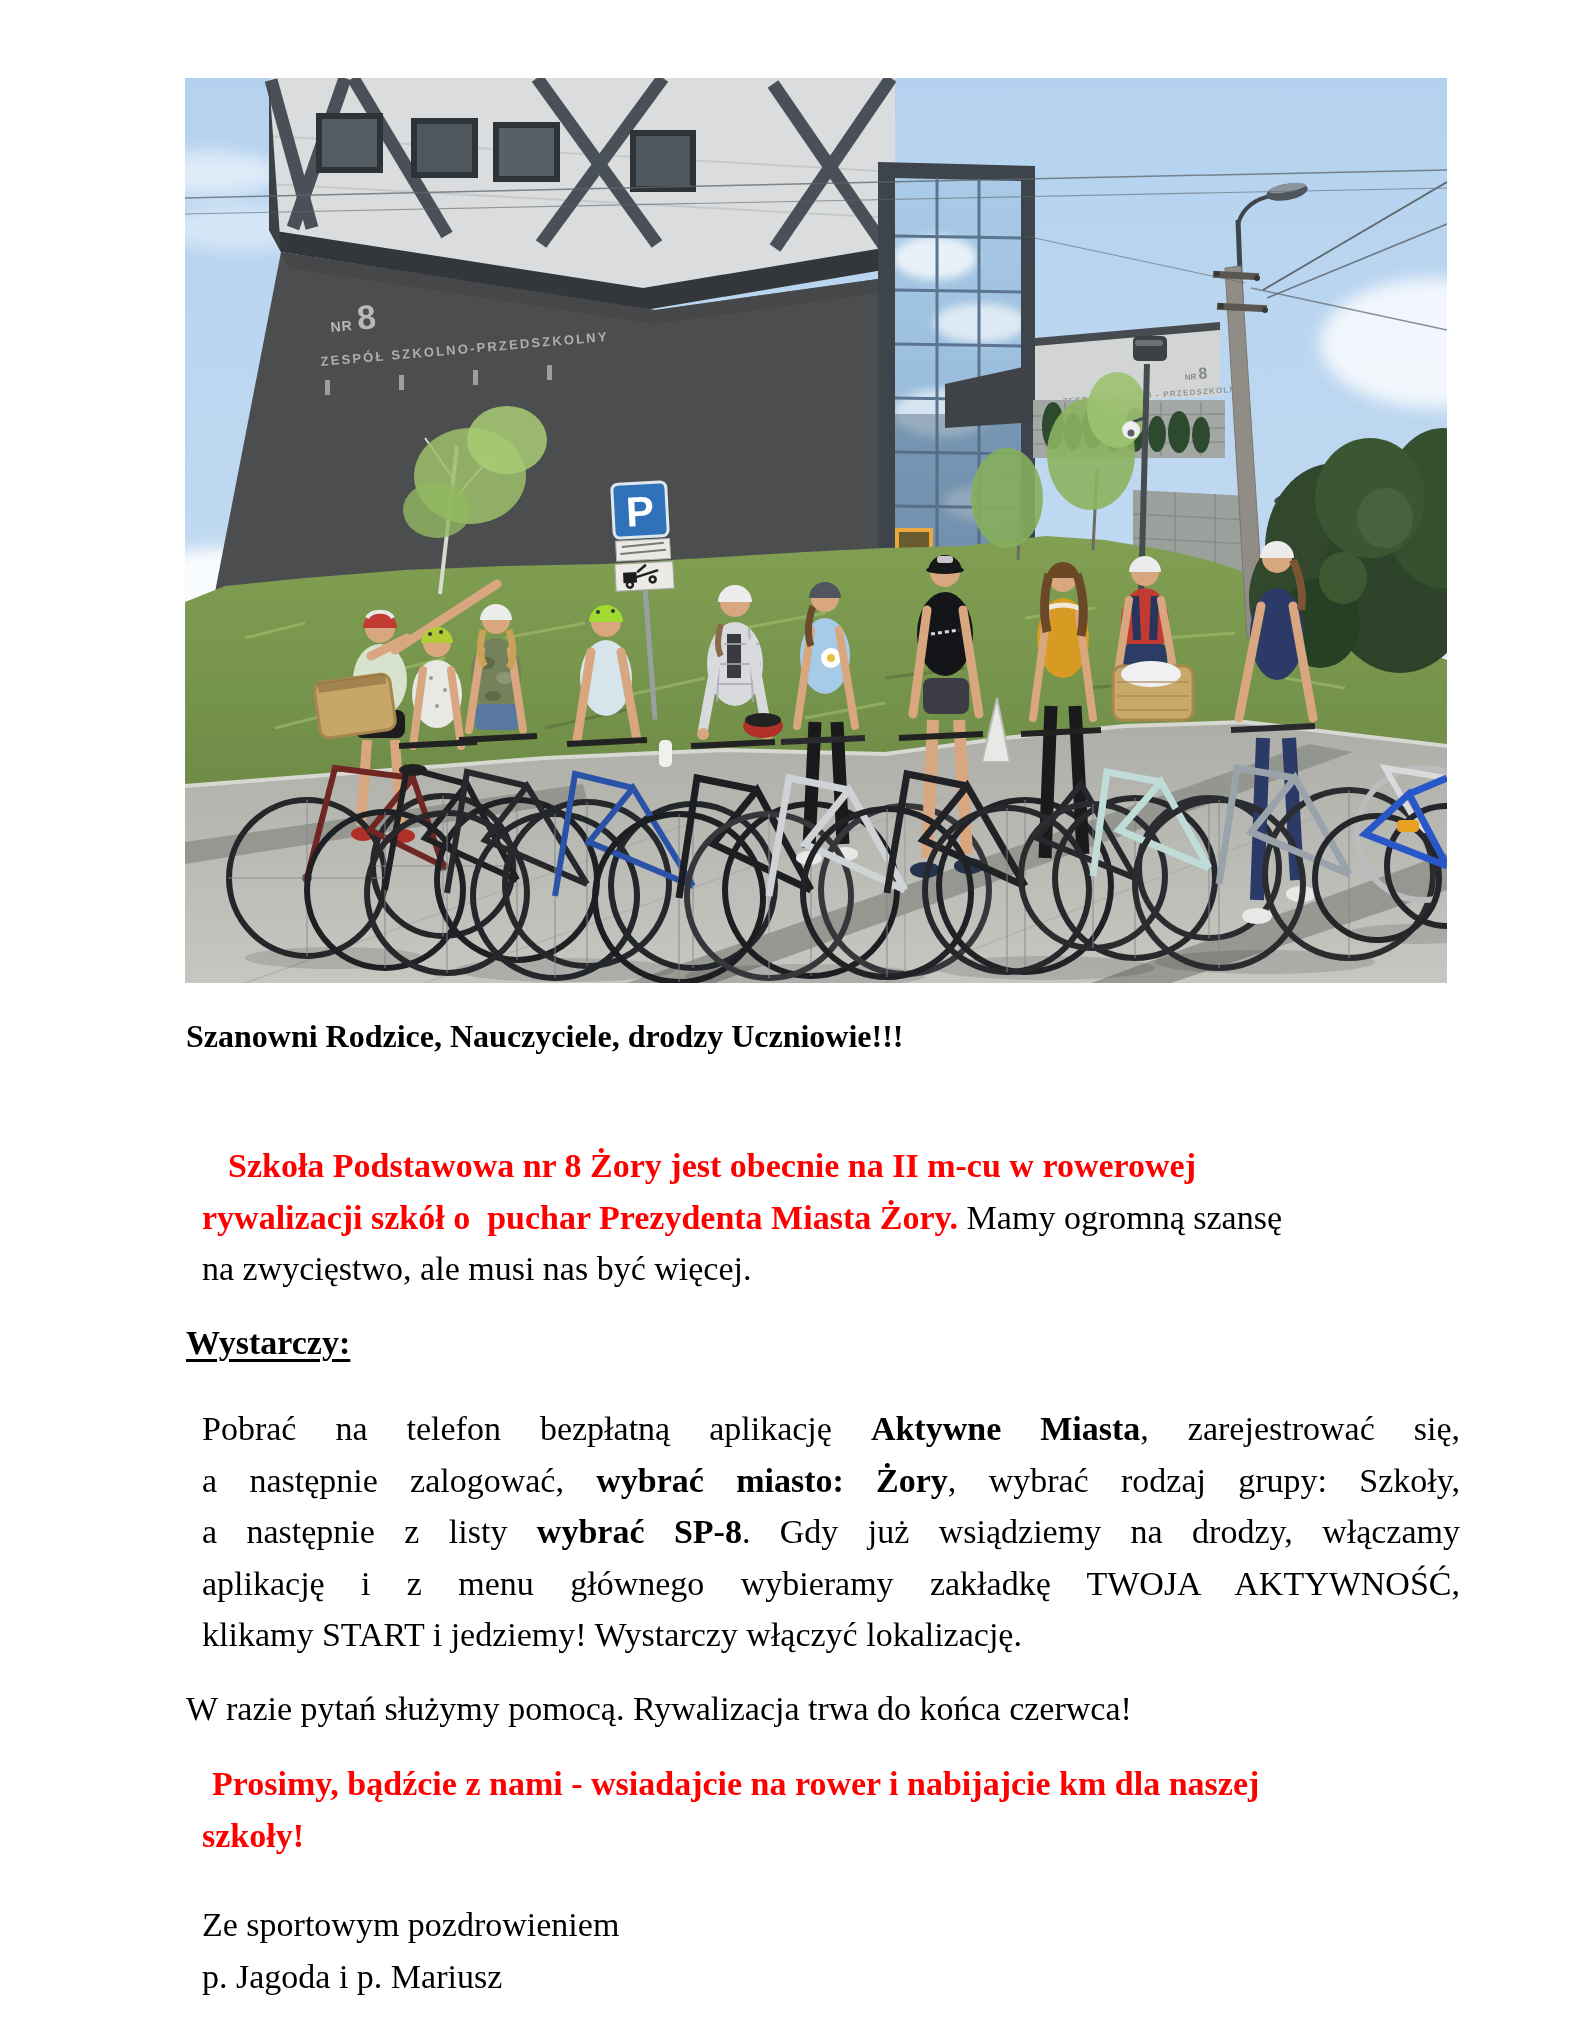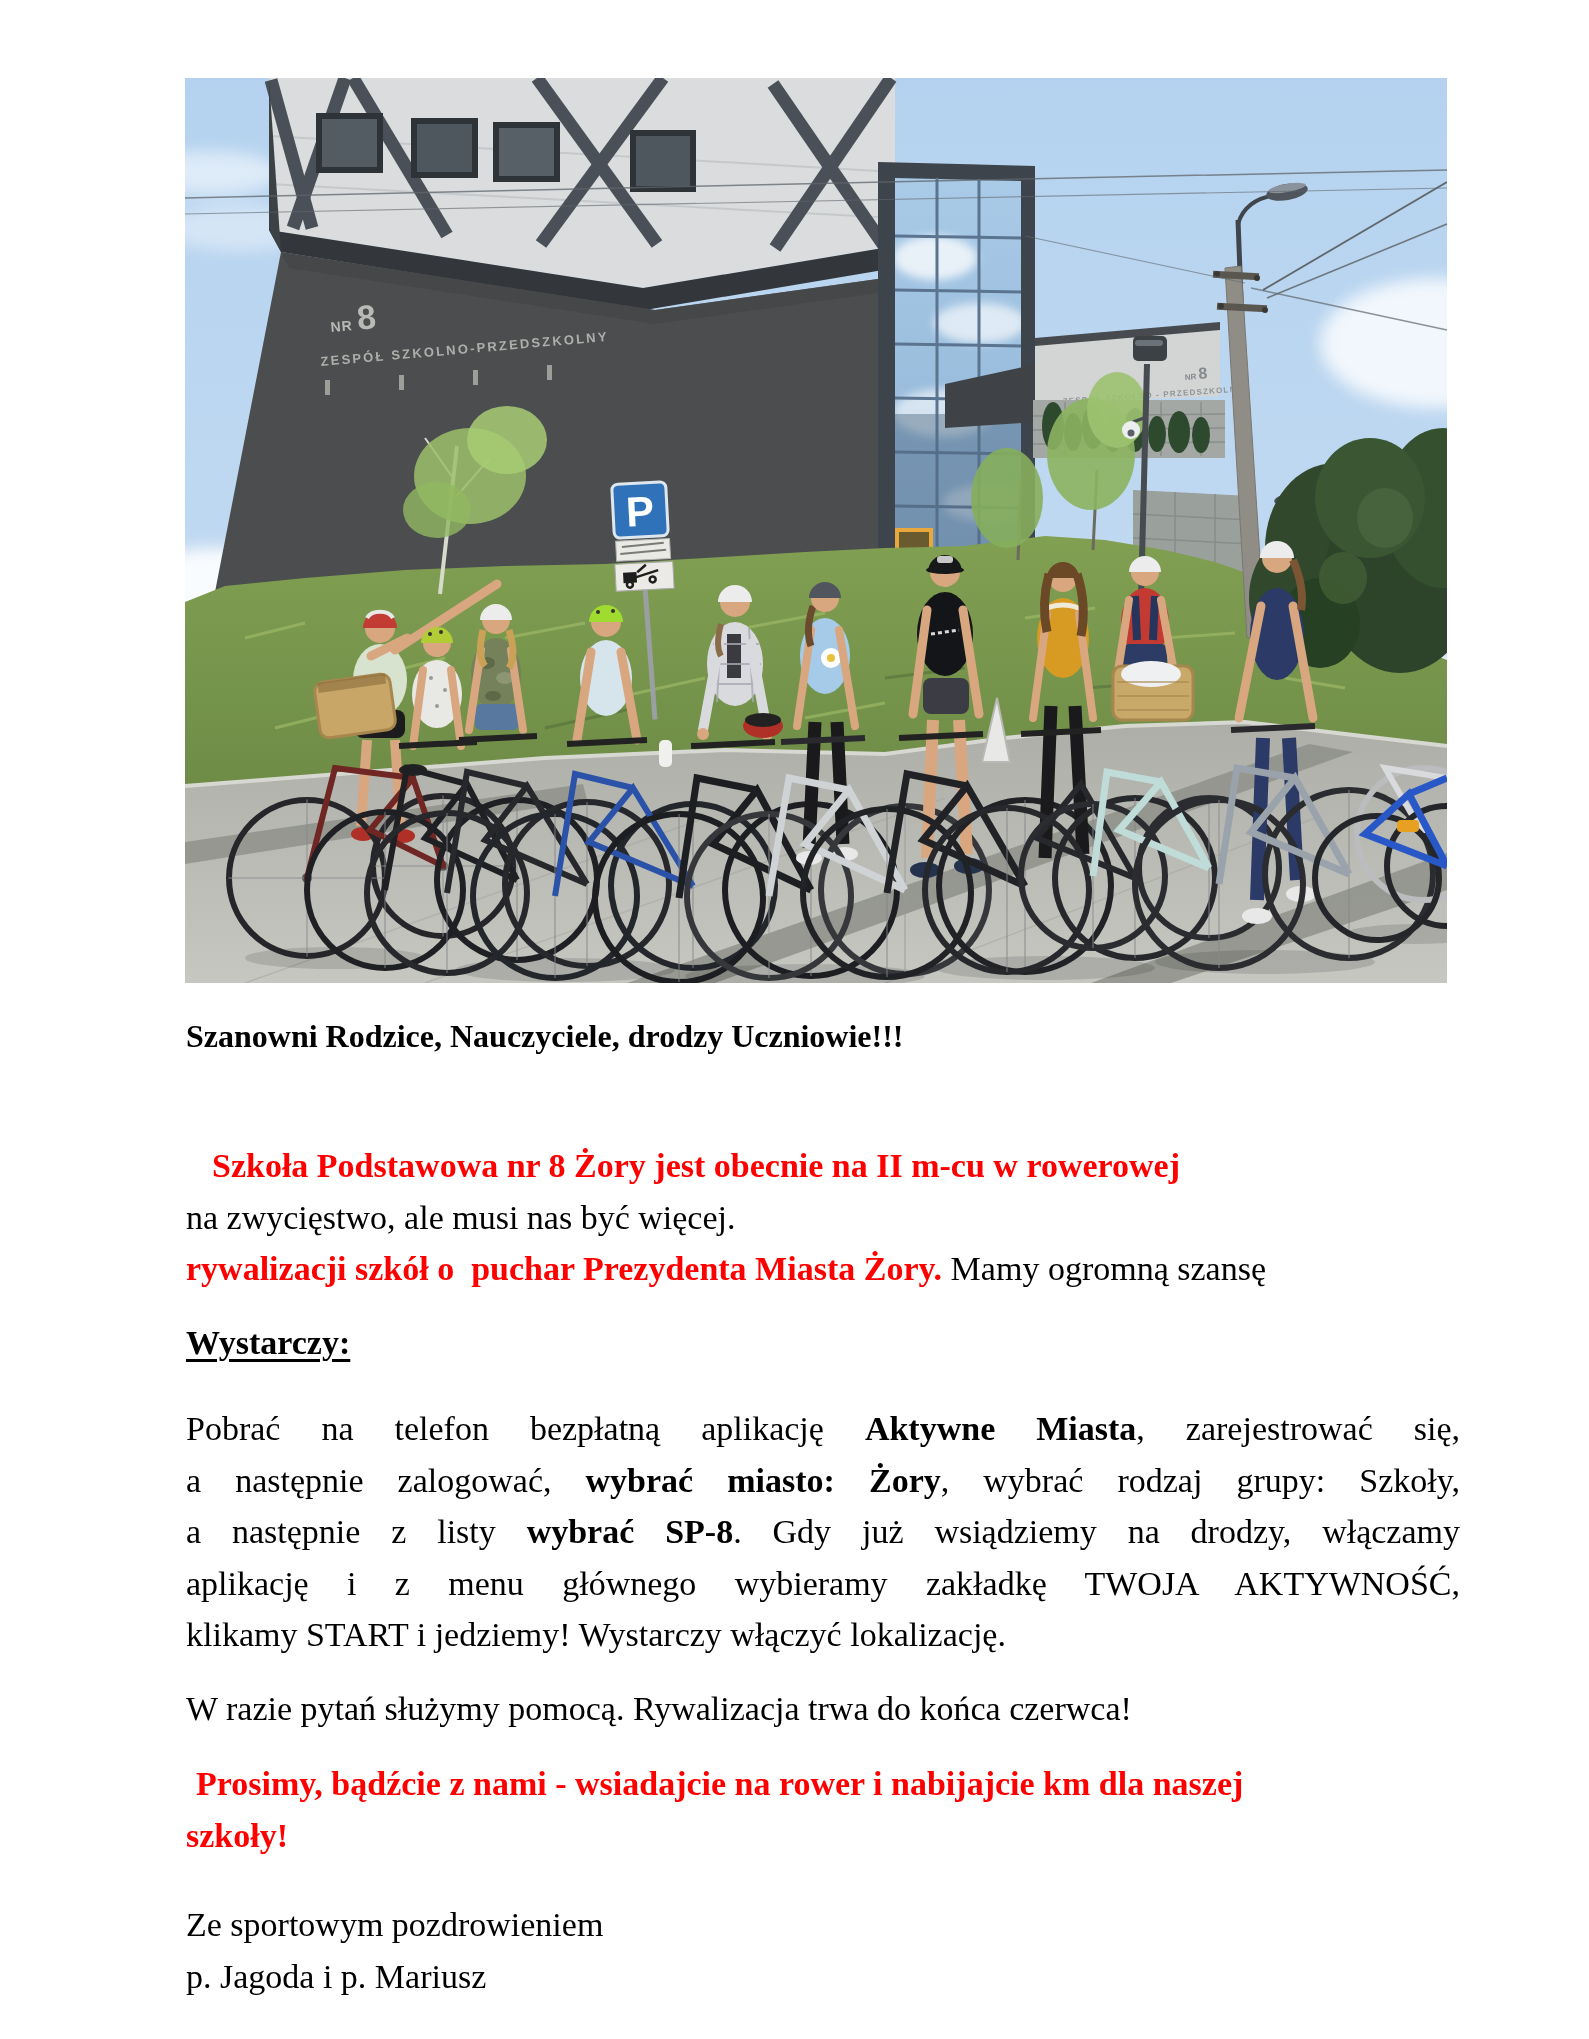--- a/index.html
+++ b/index.html
@@ -1,21 +1,21 @@
 <!DOCTYPE html>
 <html><head>
 <meta charset="utf-8">
 <style>
   html,body{margin:0;padding:0;background:#ffffff;}
   .page{position:relative;width:1589px;height:2039px;background:#ffffff;overflow:hidden;
         font-family:"Liberation Serif",serif;color:#000;}
   .photo{position:absolute;left:185px;top:78px;width:1262px;height:905px;}
   .photo svg{display:block;width:100%;height:100%;}
   .line,.para{position:absolute;left:186px;width:1274px;font-size:34px;line-height:51.5px;}
-  .ln{line-height:51.5px;}
+  .ln{line-height:51.5px;margin-left:16px;}
   .pre{white-space:pre-wrap;}
   .bold{font-weight:bold;}
   .red{color:#ff0000;}
   .underline{text-decoration:underline;text-decoration-thickness:2.5px;text-underline-offset:5px;}
   .just{text-align:justify;text-align-last:justify;}
   .right{text-align:left;}
   .indent26{padding-left:26px;}
   .indent10{padding-left:10px;}
   .heading{font-size:32px;}
 </style>
@@ -558,22 +558,22 @@
       <polyline points="1224,716 1262,700" fill="none" stroke="#2857c8" stroke-width="7"></polyline>
       <rect x="1212" y="742" width="22" height="12" rx="4" fill="#e8a020"></rect>
     </g>
   </svg>
   </div>
 
   <div class="line heading bold" style="top:1011px">Szanowni Rodzice, Nauczyciele, drodzy Uczniowie!!!</div>
 
   <div class="para" style="top:1140px">
     <div class="ln pre red bold indent26">Szkoła Podstawowa nr 8 Żory jest obecnie na II m-cu w rowerowej</div>
+    <div class="ln pre"><span class="red bold">rywalizacji szkół o  puchar Prezydenta Miasta Żory.</span><span> Mamy ogromną szansę</span></div>
     <div class="ln pre">na zwycięstwo, ale musi nas być więcej.</div>
-    <div class="ln pre"><span class="red bold">rywalizacji szkół o  puchar Prezydenta Miasta Żory.</span><span> Mamy ogromną szansę</span></div>
   </div>
 
   <div class="line bold underline" style="top:1317px">Wystarczy:</div>
 
   <div class="para" style="top:1403px">
     <div class="ln just"><span>Pobrać na telefon bezpłatną aplikację </span><span class="bold">Aktywne Miasta</span><span>, zarejestrować się,</span></div>
     <div class="ln just"><span>a następnie zalogować, </span><span class="bold">wybrać miasto: Żory</span><span>, wybrać rodzaj grupy: Szkoły,</span></div>
     <div class="ln just"><span>a następnie z listy </span><span class="bold">wybrać SP-8</span><span>. Gdy już wsiądziemy na drodzy, włączamy</span></div>
     <div class="ln just">aplikację i z menu głównego wybieramy zakładkę TWOJA AKTYWNOŚĆ,</div>
     <div class="ln">klikamy START i jedziemy! Wystarczy włączyć lokalizację.</div>

